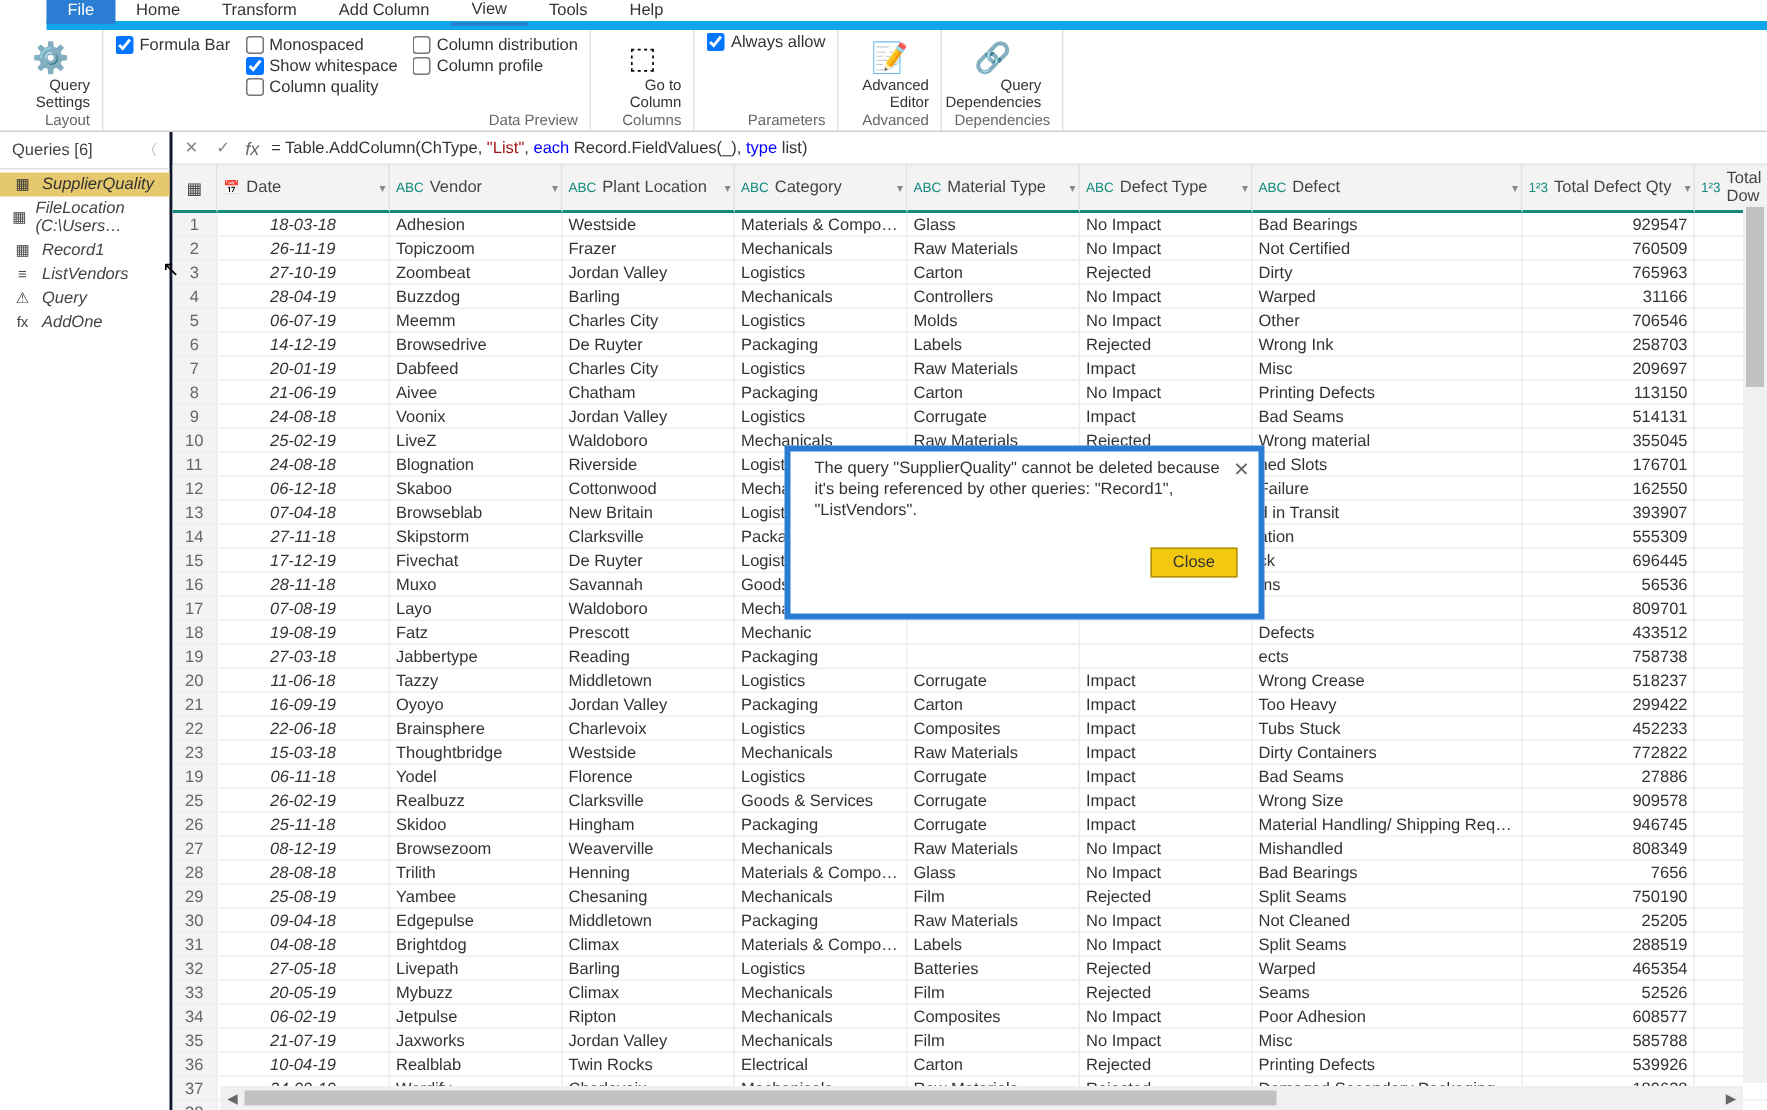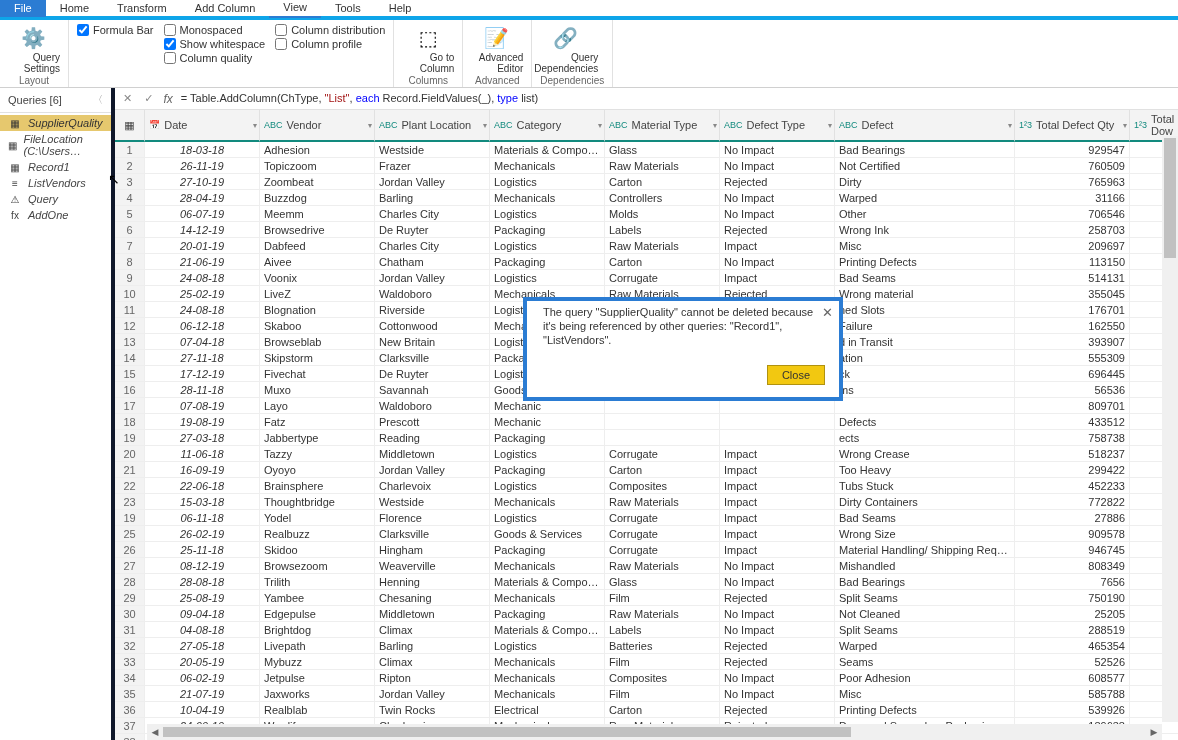--- a/index.html
+++ b/index.html
@@ -1,38 +1,38 @@
 <!DOCTYPE html>
 <html><head>
 <meta charset="utf-8">
 <style>
 * { box-sizing: border-box; margin: 0; padding: 0; font-family: "Segoe UI", Tahoma, sans-serif; font-size: 11px; }
 body { background: #fff; width: 1178px; height: 740px; overflow: hidden; position: relative; }
 
 
-.menubar { height: 20px; display: flex; align-items: center; background: #fff; border-bottom: 4px solid #0ea5e9; }
+.menubar { height: 20px; display: flex; align-items: center; background: #fff; border-bottom: 6px solid #0ea5e9; margin-left: 31px; }
 .menubar .tab { padding: 3px 14px; cursor: pointer; color: #333; }
 .menubar .tab.file { background: #2b7cd3; color: #fff; }
 .menubar .tab.active { border-bottom: 2px solid #2b7cd3; }
 
 
 .ribbon { height: 68px; display: flex; background: #fff; border-bottom: 1px solid #d0d0d0; }
 .ribbon-group { border-right: 1px solid #e1e1e1; padding: 2px 8px 0 8px; display: flex; flex-direction: column; }
-.ribbon-group .group-label { text-align: center; font-size: 10px; color: #666; padding: 1px 0; }
+.ribbon-group .group-label { text-align: right; font-size: 10px; color: #666; padding: 1px 0; }
 .ribbon-group .group-body { flex: 1; display: flex; align-items: flex-start; gap: 10px; }
 .big-btn { display: flex; flex-direction: column; align-items: center; justify-content: center; width: 52px; cursor: pointer; padding-top: 2px; }
 .big-btn .icon { width: 28px; height: 28px; display:flex; align-items:center; justify-content:center; font-size:20px; }
 .big-btn .lbl { font-size: 10px; text-align: right; line-height: 11px; color:#333; }
 .chk-col { display: flex; flex-direction: column; gap: 2px; padding-top:2px;}
 .chk { display: flex; align-items: center; gap: 4px; font-size: 11px; color:#333; white-space:nowrap;}
 .chk input { width:12px; height:12px;}
 
 
 .main { display: flex; height: calc(740px - 20px - 68px); }
-.sidebar { width: 115px; border-right: 4px solid #0f172a; background:#fff; }
+.sidebar { width: 115px; border-right: 2px solid #0f172a; background:#fff; }
 .sidebar-hdr { display:flex; justify-content:space-between; align-items:center; padding:5px 8px; border-bottom:1px solid #e1e1e1; color:#444; font-size:12px;}
 .collapse-icon { color:#888; cursor:pointer; font-size:10px;}
 .qlist { padding: 2px 0; }
 .qitem { display:flex; align-items:center; gap:6px; padding:2px 6px 2px 8px; cursor:pointer; color:#444; font-style:italic;}
 .qitem.selected { background:#e6c86e; color:#333; font-style:italic;}
 .qicon { width:14px; text-align:center; font-style:normal; font-size:10px;}
 
 .content { flex:1; display:flex; flex-direction:column; overflow:hidden; }
 .formula-bar { height:22px; display:flex; align-items:center; border-bottom:1px solid #e1e1e1; padding:0 6px; gap:8px;}
 .formula-bar .fx { font-style:italic; color:#666; font-size:12px;}
@@ -51,21 +51,21 @@
 .cell { border-bottom:1px solid #eee; border-right:1px solid #eee; padding:1.5px 4px; white-space:nowrap; overflow:hidden; text-overflow:ellipsis; color:#333;}
 .cell.rownum { background:#f3f3f3; text-align:center; color:#666;}
 .cell.right { text-align:right; }
 .cell.date { text-align:center; font-style:italic; }
 
 
 .dialog { position:absolute; left:523px; top:297px; width:320px; background:#fff; border:4px solid #2b7cd3; z-index:100; }
 .dialog-close { position:absolute; right:6px; top:4px; color:#666; cursor:pointer; font-size:13px;}
 .dialog-title { font-size:18px; font-weight:400; color:#333; padding:14px 16px 6px 16px;}
 .dialog-body { padding:4px 16px 12px 16px; font-size:11px; color:#333; line-height:14px;}
-.dialog-footer { display:flex; justify-content:flex-end; padding:6px 14px 12px 14px;}
+.dialog-footer { display:flex; justify-content:flex-end; padding:6px 14px 24px 14px;}
 .dialog-btn { background:#f2c811; border:1px solid #b09210; padding:3px 14px; cursor:pointer; font-size:11px; color:#333;}
 
 
 .vscroll { position:absolute; right:0; top:136px; width:16px; bottom:18px; background:#f0f0f0;}
 .vscroll .thumb{ position:absolute; left:2px; right:2px; top:2px; height:120px; background:#c1c1c1;}
 .hscroll { position:absolute; bottom:0; left:147px; right:16px; height:16px; background:#f0f0f0; display:flex; align-items:center;}
 .hscroll .arrow{ width:16px; text-align:center; color:#666; cursor:pointer; font-size:9px;}
 .hscroll .track{ flex:1; height:10px; background:#f0f0f0; position:relative;}
 .hscroll .thumb{ position:absolute; left:0; width:70%; top:0; bottom:0; background:#c1c1c1;}
 
@@ -122,30 +122,40 @@
         <label class="chk">
             <input type="checkbox" style="">
             <span>Column distribution</span>
           </label>
         <label class="chk">
             <input type="checkbox" style="">
             <span>Column profile</span>
           </label>
       </div>
     </div>
+    <div class="group-label">Data Preview</div>
   </div>
   <div class="ribbon-group">
     <div class="group-body">
       <div class="big-btn">
         <div class="icon">⬚</div>
         <div class="lbl">Go to
 Column</div>
       </div>
     </div>
     <div class="group-label">Columns</div>
+  </div>
+  <div class="ribbon-group">
+    <div class="group-body">
+      <label class="chk">
+          <input type="checkbox" checked="" style="">
+          <span>Always allow</span>
+        </label>
+    </div>
+    <div class="group-label">Parameters</div>
   </div>
   <div class="ribbon-group">
     <div class="group-body">
       <div class="big-btn">
         <div class="icon">📝</div>
         <div class="lbl">Advanced
 Editor</div>
       </div>
     </div>
     <div class="group-label">Advanced</div>

